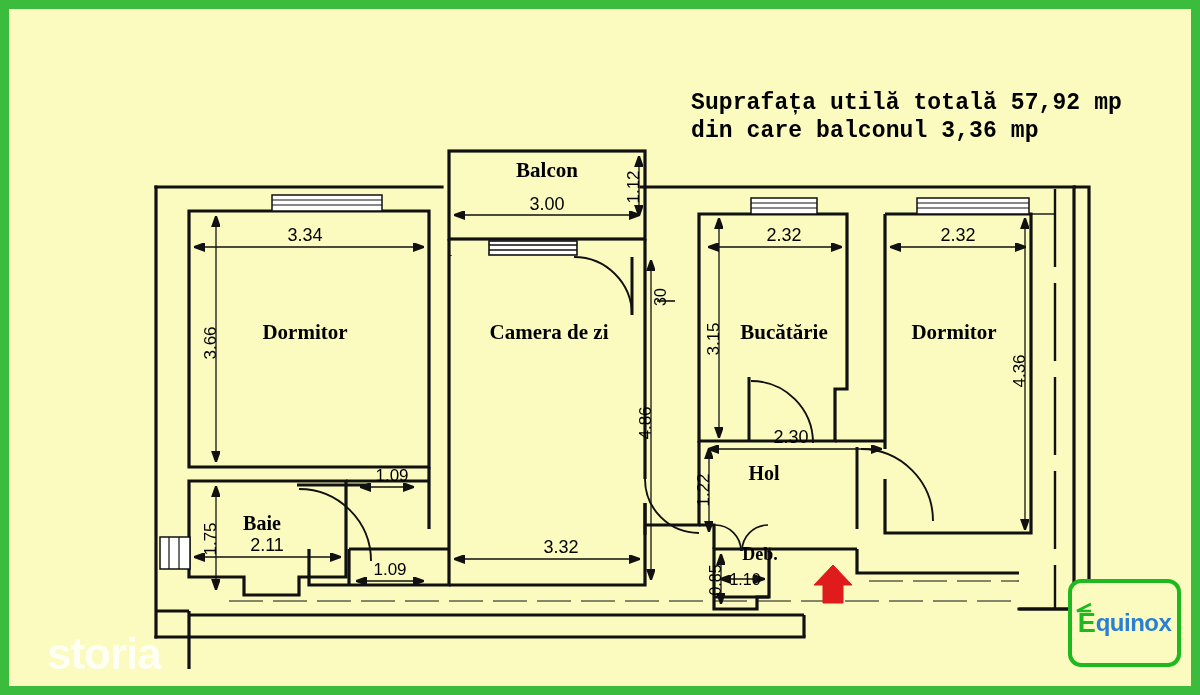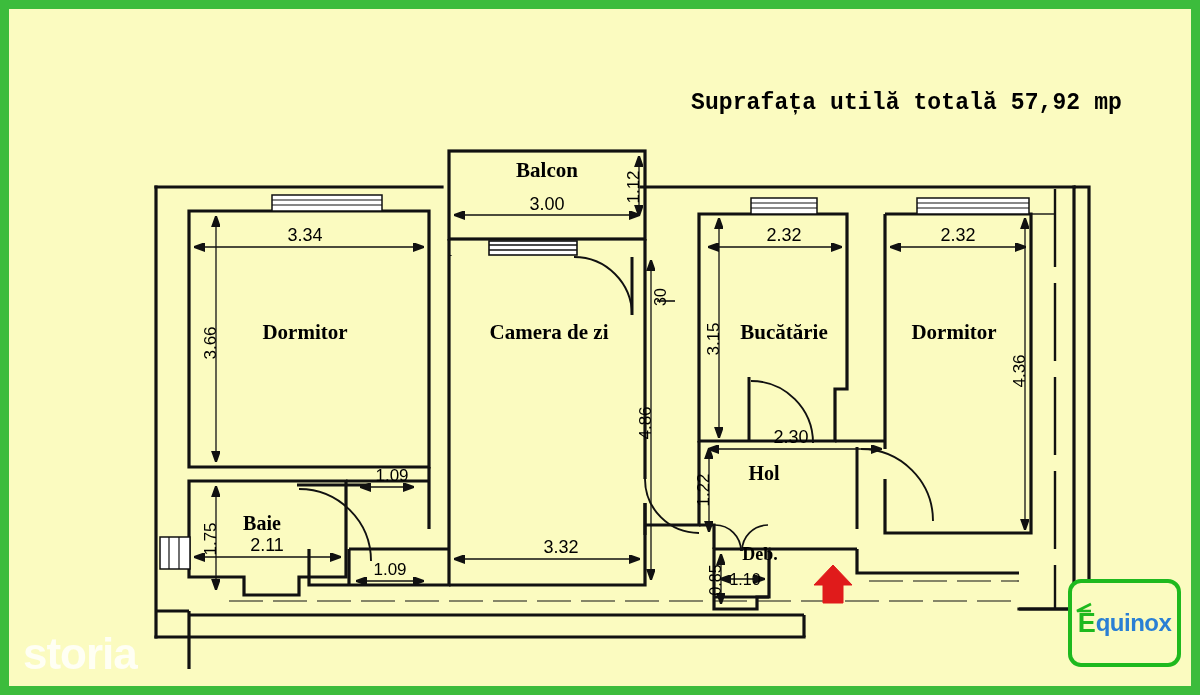--- a/index.html
+++ b/index.html
@@ -33,21 +33,21 @@
     font-family: Liberation Mono, monospace;
     font-size: 23px;
     font-weight: bold;
     color: #000;
     letter-spacing: 0.1px;
   }
   .title-block div { white-space: nowrap; }
 
   .watermark {
     position: absolute;
-    left: 14px;
+    left: 38px;
     top: 620px;
     font-family: "Liberation Sans", sans-serif;
     font-size: 44px;
     font-weight: bold;
     color: rgba(255,255,255,0.82);
     letter-spacing: -1px;
     user-select: none;
   }
   .logo-box {
     position: absolute;
@@ -319,20 +319,21 @@
       <text id="d-deb-w" x="736" y="576" font-size="16">1.10</text>
       <text id="d-deb-h" x="712" y="571" font-size="16" transform="rotate(-90 712 571)">0.85</text>
 
       <text id="d-dormr-w" x="949" y="232" font-size="18">2.32</text>
       <text id="d-dormr-h" x="1016" y="362" font-size="17" transform="rotate(-90 1016 362)">4.36</text>
     </g>
   </svg>
 
   <div class="title-block">
     <div>Suprafața utilă totală 57,92 mp</div>
+    <div>din care balconul 3,36 mp</div>
   </div>
 
   <div class="watermark">storia</div>
 
   <div class="logo-box">
     <div class="logo-inner">
       <span class="logo-e">
         <svg class="logo-arrow" width="20" height="16" viewBox="0 0 20 16">
           <path d="M17,2 L3,9 L17,9" fill="none" stroke="#1eb91e" stroke-width="2.6"></path>
         </svg>

